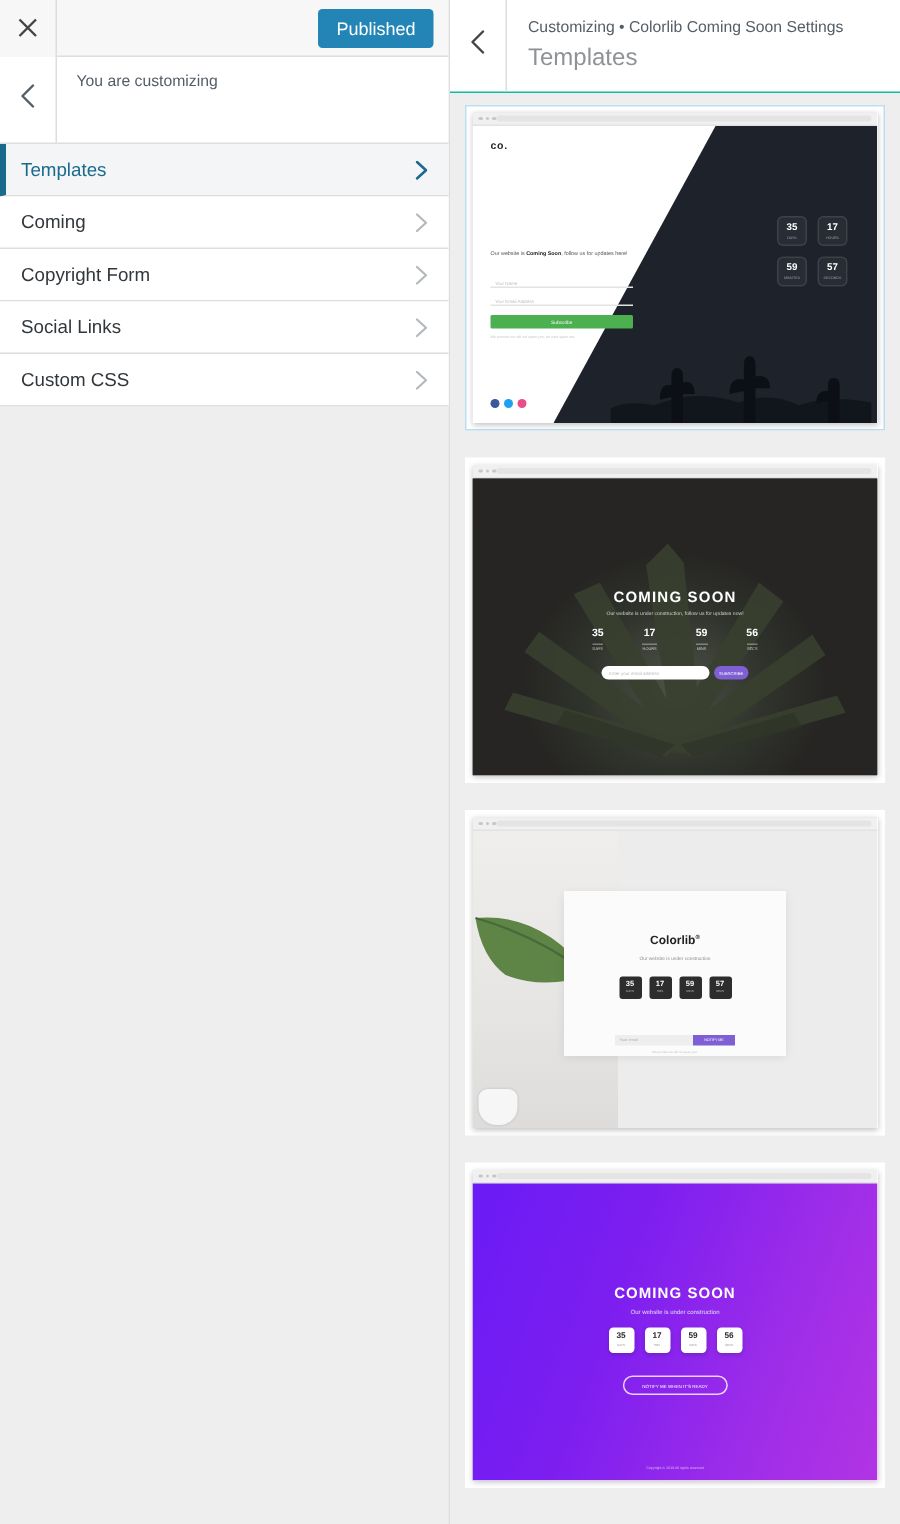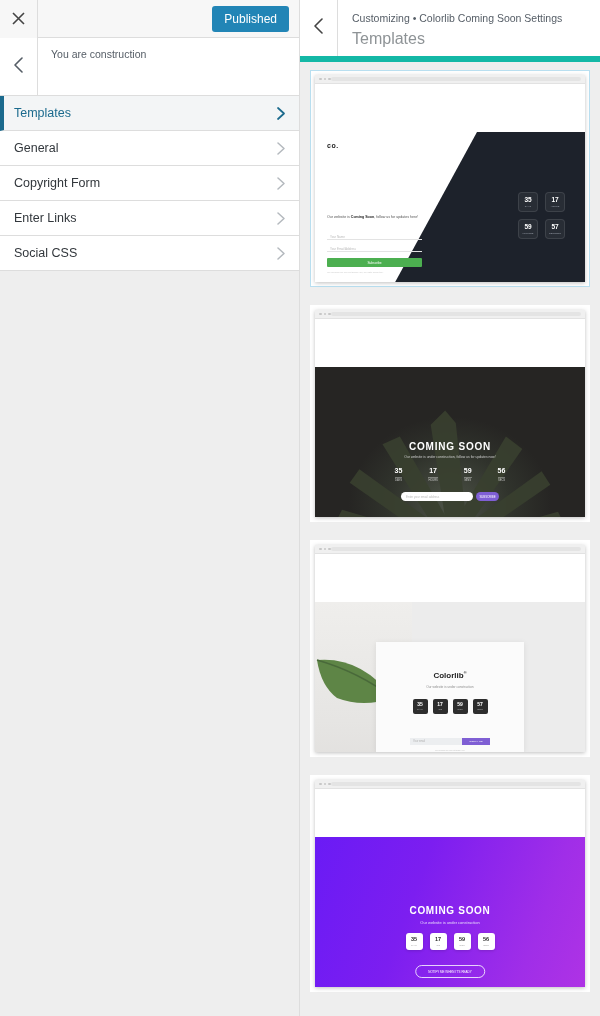--- a/index.html
+++ b/index.html
@@ -74,21 +74,21 @@
     background: #f1f1f1;
   }
   .cz-scrollbar .thumb { width: 5px; height: 250px; background: #cfcfcf; border-radius: 3px; }
 
   
   .preview {
     width: 300px; height: 1016px; background: #eeeeee;
     display: flex; flex-direction: column; position: relative;
   }
   .pv-header {
-    background: #ffffff; border-bottom: 6px solid #14b8a6;
+    background: #ffffff; border-bottom: 1px solid #14b8a6;
     height: 62px; flex: 0 0 62px; display: flex; align-items: stretch;
   }
   .pv-back {
     width: 38px; flex: 0 0 38px;
     display: flex; align-items: center; justify-content: center;
     border-right: 1px solid #dddddd; cursor: pointer;
   }
   .pv-head-text { padding: 11px 0 0 14px; }
   .pv-breadcrumb { font-size: 10.5px; color: #555d66; line-height: 1.5; }
   .pv-title { font-size: 16px; color: #8e9396; font-weight: 400; line-height: 1.55; }
@@ -107,21 +107,21 @@
     overflow: hidden; box-shadow: 0 1px 4px rgba(0,0,0,.25);
   }
   .chrome {
     height: 9px; background: #f0f0f0;
     display: flex; align-items: center; padding: 0 4px;
     border-bottom: 1px solid #e2e2e2;
   }
   .dots { display: flex; gap: 2px; }
   .dot { width: 2.5px; height: 2.5px; border-radius: 50%; background: #c7c7c7; }
   .urlbar { flex: 1 1 auto; margin: 0 auto; height: 4px; width: 44%; background: #e4e4e4; border-radius: 2px; }
-  .canvas { position: relative; width: 100%; height: 198px; overflow: hidden; margin-top: 48px; }
+  .canvas { position: relative; width: 100%; height: 198px; overflow: hidden; }
 
   
   .t1 { background: #ffffff; }
   .t1 .dark {
     position: absolute; inset: 0; background: #1d222b;
     clip-path: polygon(60% 0, 100% 0, 100% 100%, 20% 100%);
   }
   .t1 .logo { position: absolute; left: 12px; top: 10px; font-size: 7px; font-weight: bold; color: #222; letter-spacing: .5px;}
   .t1 .copy { position: absolute; left: 12px; top: 82px; width: 95px; font-size: 3.6px; color: #555; line-height: 1.7; }
   .t1 .copy b { color: #222; }
@@ -201,59 +201,59 @@
 
     <div class="cz-title-row">
       <div class="back-btn">
         <span>
           <svg width="11" height="16" viewBox="0 0 11 16">
               <path d="M9 1 L2 8 L9 15" stroke="#555d66" stroke-width="1.6" fill="none" stroke-linecap="round" stroke-linejoin="round"></path>
             </svg>
         </span>
       </div>
       <div class="cz-title-text">
-        <div class="cz-sub">You are construction</div>
+        <div class="cz-sub">You are customizing</div>
       </div>
     </div>
 
     <div class="menu">
       <div class="menu-item selected">
         <span class="label">Templates</span>
         <span class="chev">
           <svg width="8" height="13" viewBox="0 0 8 13">
               <path d="M1 1 L7 6.5 L1 12" stroke="currentColor" stroke-width="1.7" fill="none" stroke-linecap="round" stroke-linejoin="round"></path>
             </svg>
         </span>
       </div>
       <div class="menu-item">
-        <span class="label">General</span>
+        <span class="label">Coming</span>
         <span class="chev">
           <svg width="8" height="13" viewBox="0 0 8 13">
               <path d="M1 1 L7 6.5 L1 12" stroke="currentColor" stroke-width="1.5" fill="none" stroke-linecap="round" stroke-linejoin="round"></path>
             </svg>
         </span>
       </div>
       <div class="menu-item">
         <span class="label">Copyright Form</span>
         <span class="chev">
           <svg width="8" height="13" viewBox="0 0 8 13">
               <path d="M1 1 L7 6.5 L1 12" stroke="currentColor" stroke-width="1.5" fill="none" stroke-linecap="round" stroke-linejoin="round"></path>
             </svg>
         </span>
       </div>
       <div class="menu-item">
-        <span class="label">Enter Links</span>
+        <span class="label">Social Links</span>
         <span class="chev">
           <svg width="8" height="13" viewBox="0 0 8 13">
               <path d="M1 1 L7 6.5 L1 12" stroke="currentColor" stroke-width="1.5" fill="none" stroke-linecap="round" stroke-linejoin="round"></path>
             </svg>
         </span>
       </div>
       <div class="menu-item">
-        <span class="label">Social CSS</span>
+        <span class="label">Custom CSS</span>
         <span class="chev">
           <svg width="8" height="13" viewBox="0 0 8 13">
               <path d="M1 1 L7 6.5 L1 12" stroke="currentColor" stroke-width="1.5" fill="none" stroke-linecap="round" stroke-linejoin="round"></path>
             </svg>
         </span>
       </div>
     </div>
 
     <div class="menu-fill"></div>
     <div class="cz-scrollbar">

